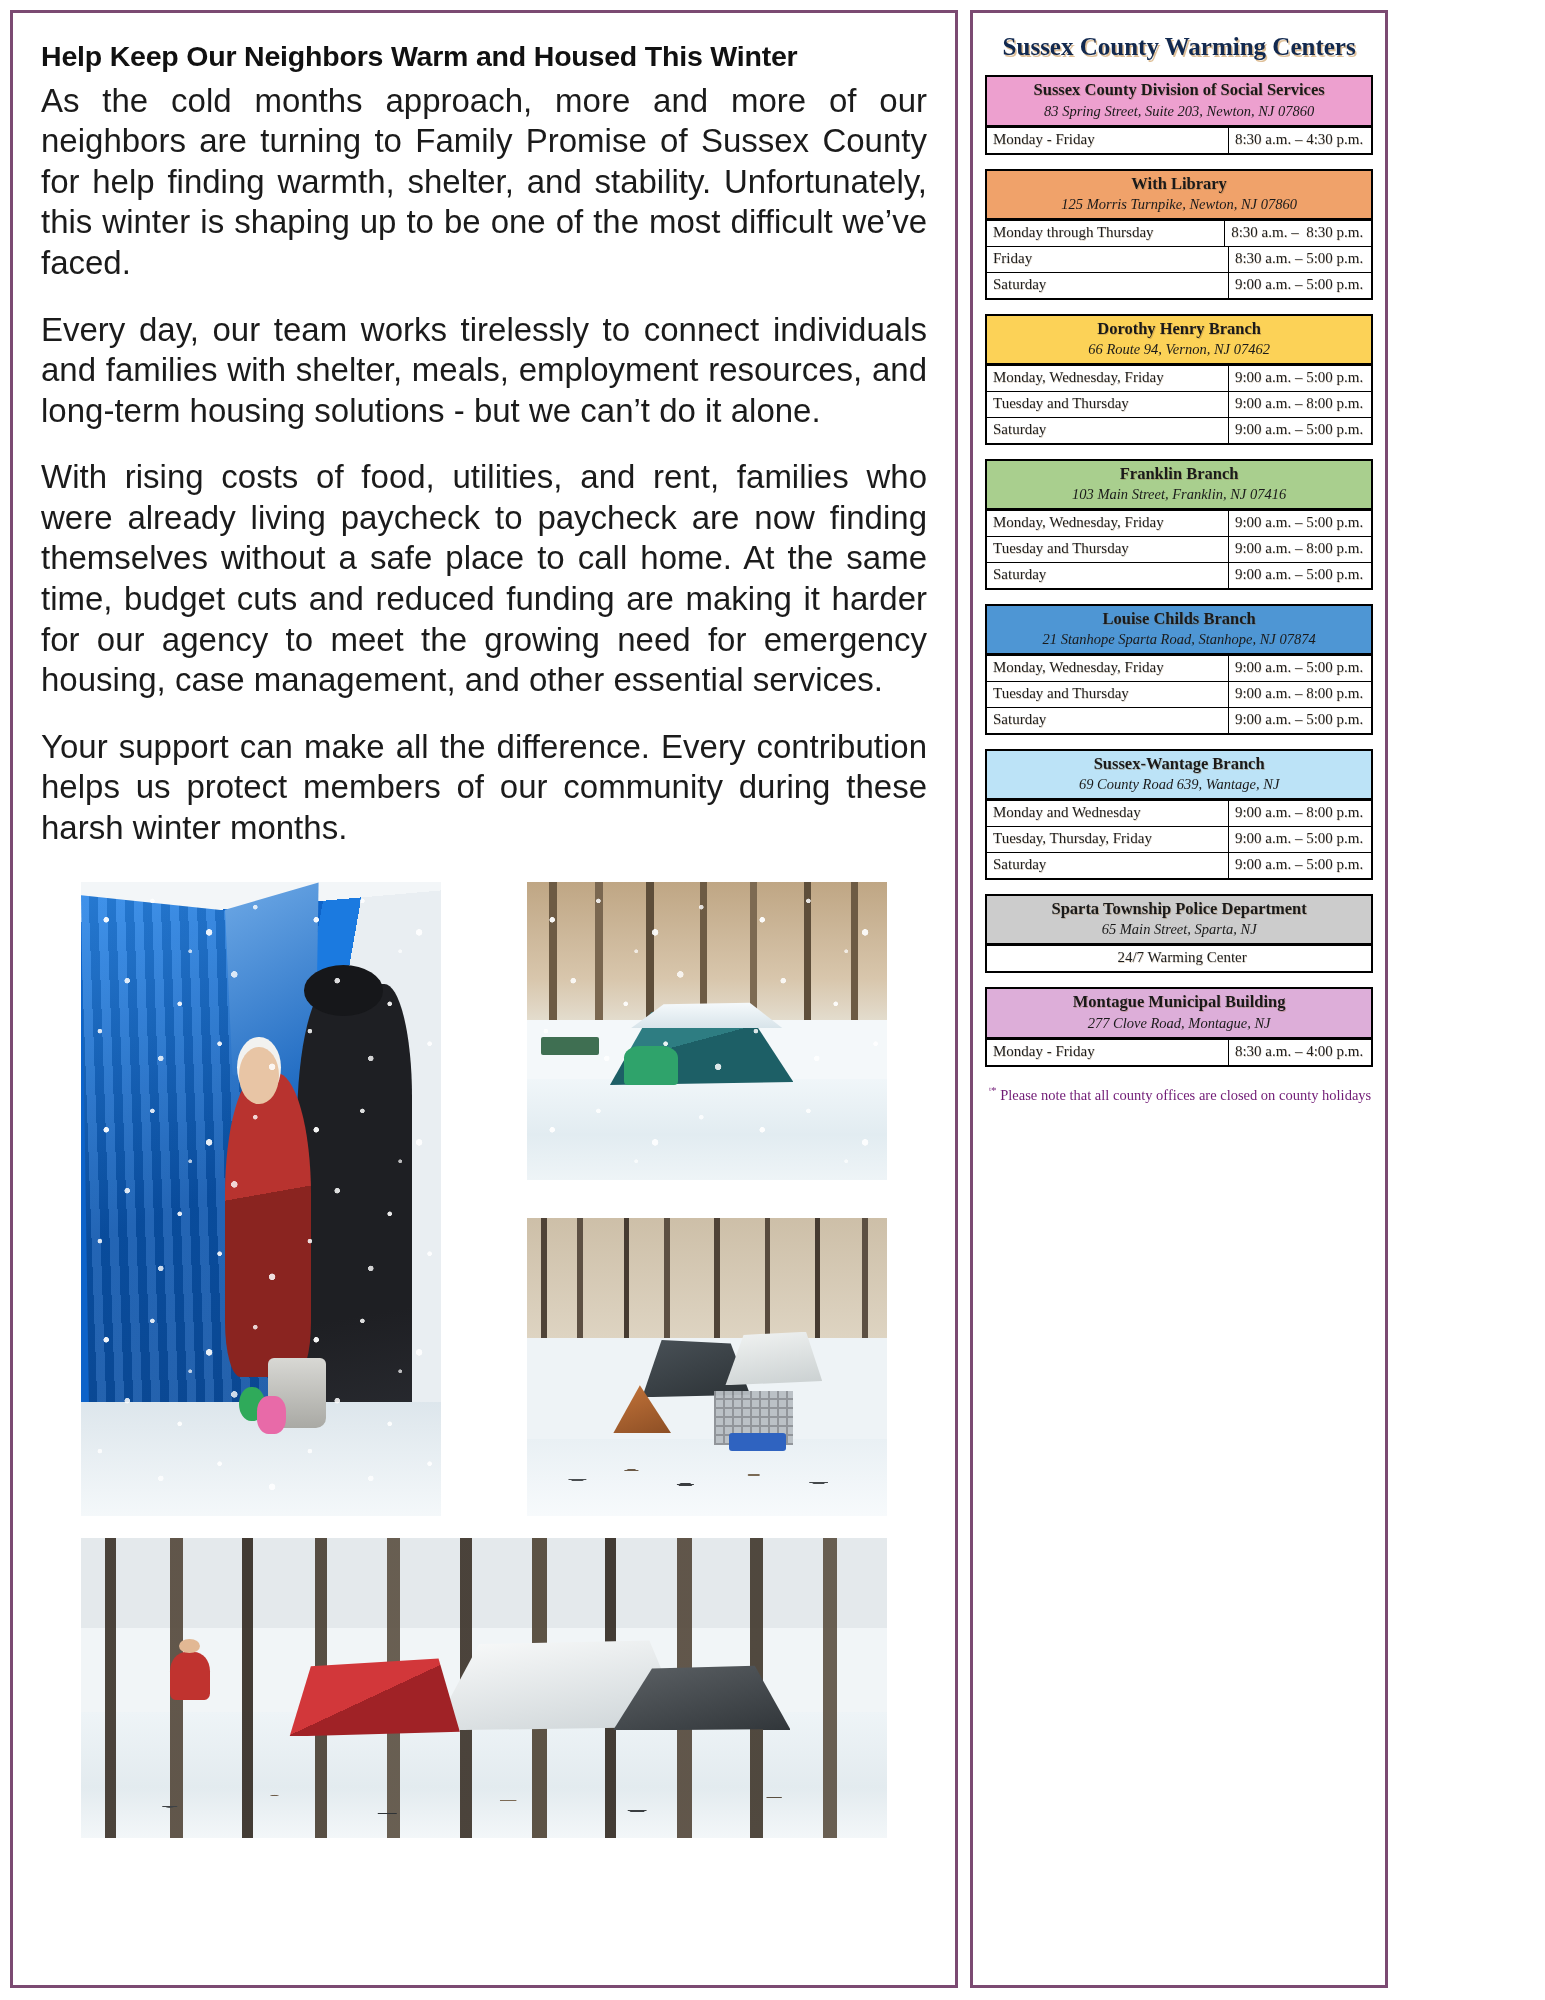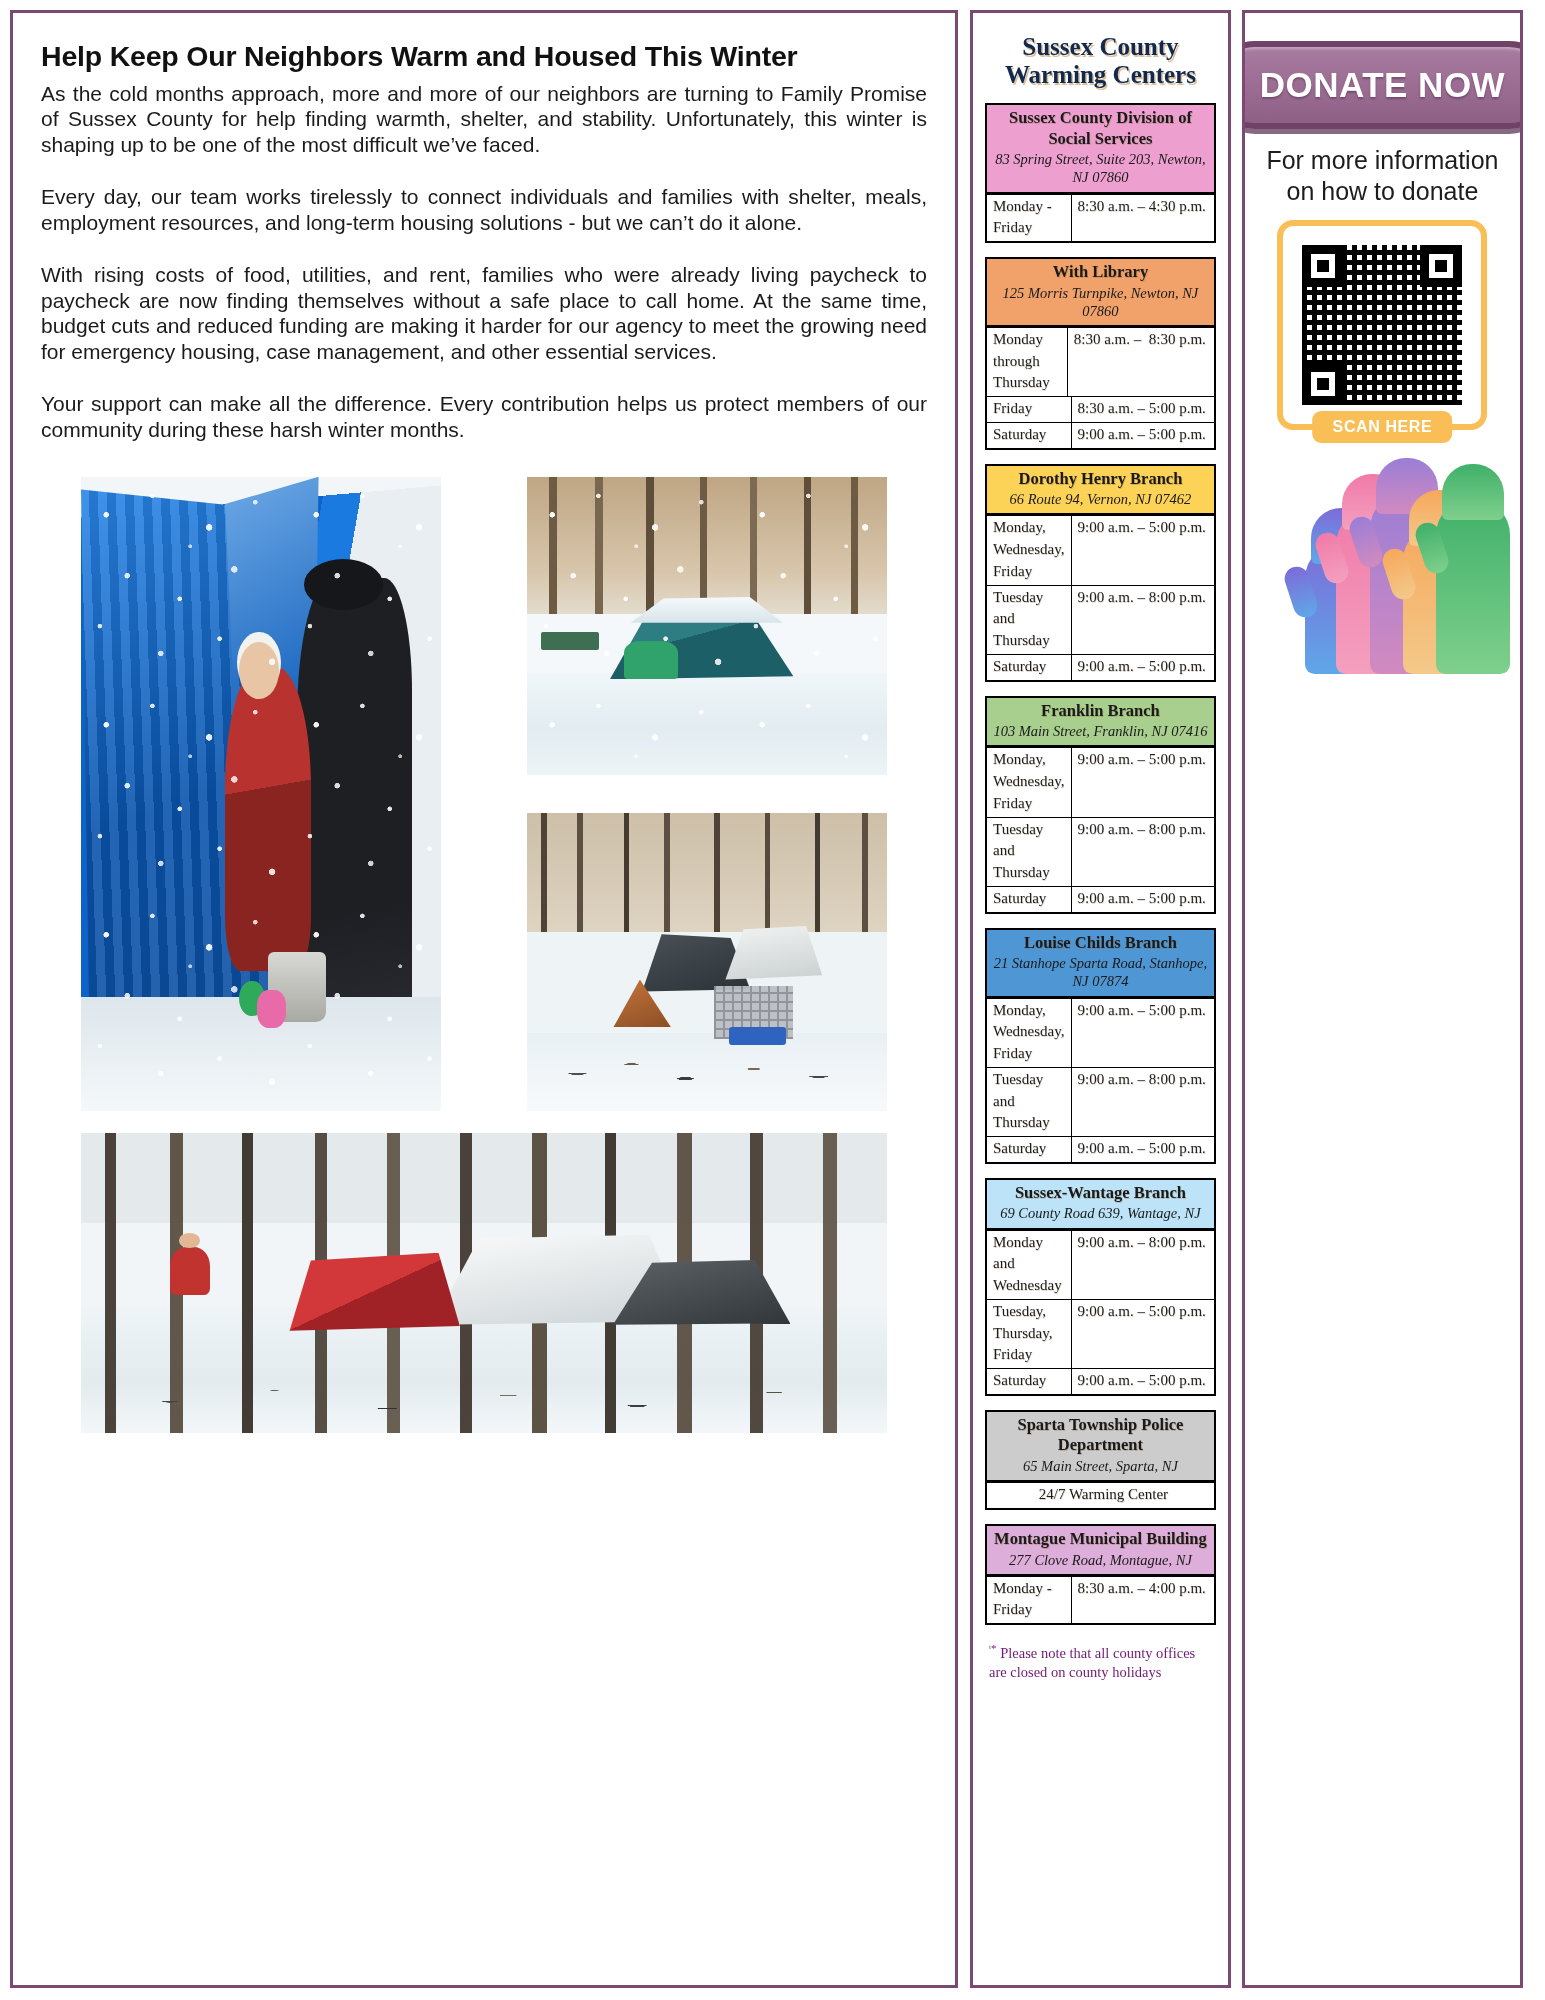--- a/index.html
+++ b/index.html
@@ -31,21 +31,21 @@
   }
   .headline {
     font-size: 28.5px;
     font-weight: bold;
     color: #111;
     letter-spacing: -0.2px;
     margin: 0 0 6px 0;
     line-height: 1.25;
   }
   .body-par {
-    font-size: 21px;
+    font-size: 33px;
     line-height: 1.23;
     color: #1b1b1b;
     text-align: justify;
     margin: 0 0 26px 0;
     font-weight: 300;
   }
   .body-par:last-of-type { margin-bottom: 14px; }
 
   
   .collage {
@@ -646,34 +646,15 @@
               <div class="hours">8:30 a.m. – 4:00 p.m.</div>
             </div>
           </div>
         </div>
       <div class="footnote">
         <sup>ᵗ*</sup>
         <span>Please note that all county offices are closed on county holidays</span>
       </div>
     </section>
 
-    <section class="panel donate-panel">
-      <div class="donate-btn">DONATE NOW</div>
-      <div class="donate-sub">For more information on how to donate</div>
-
-      <div class="qr-wrap">
-        <div class="qr">
-            <span class="eye3"></span>
-          </div>
-        <div class="scan-badge">SCAN HERE</div>
-      </div>
-
-      <div class="hands">
-        <div class="hand h1"></div>
-        <div class="hand h2"></div>
-        <div class="hand h3"></div>
-        <div class="hand h4"></div>
-        <div class="hand h5"></div>
-      </div>
-    </section>
 
   </div>
 </div>
 
 </body></html>

